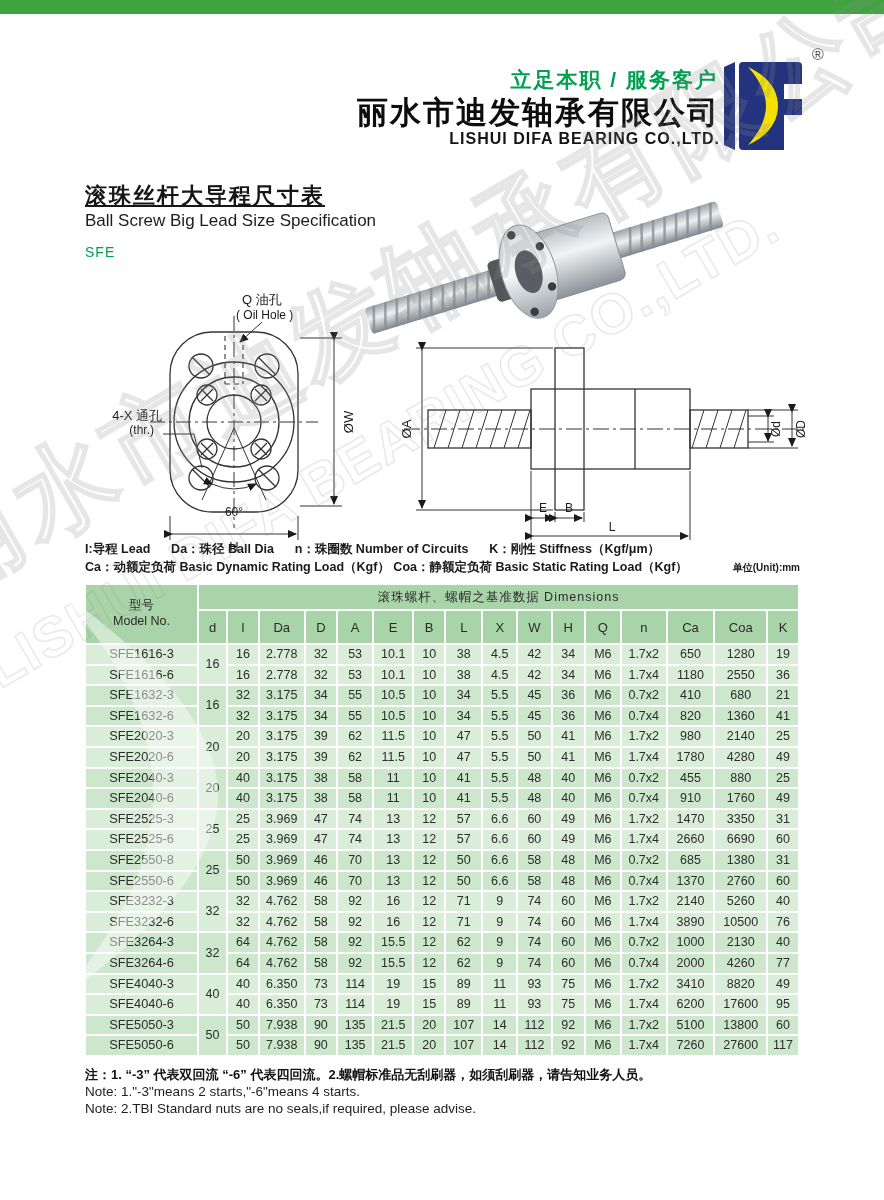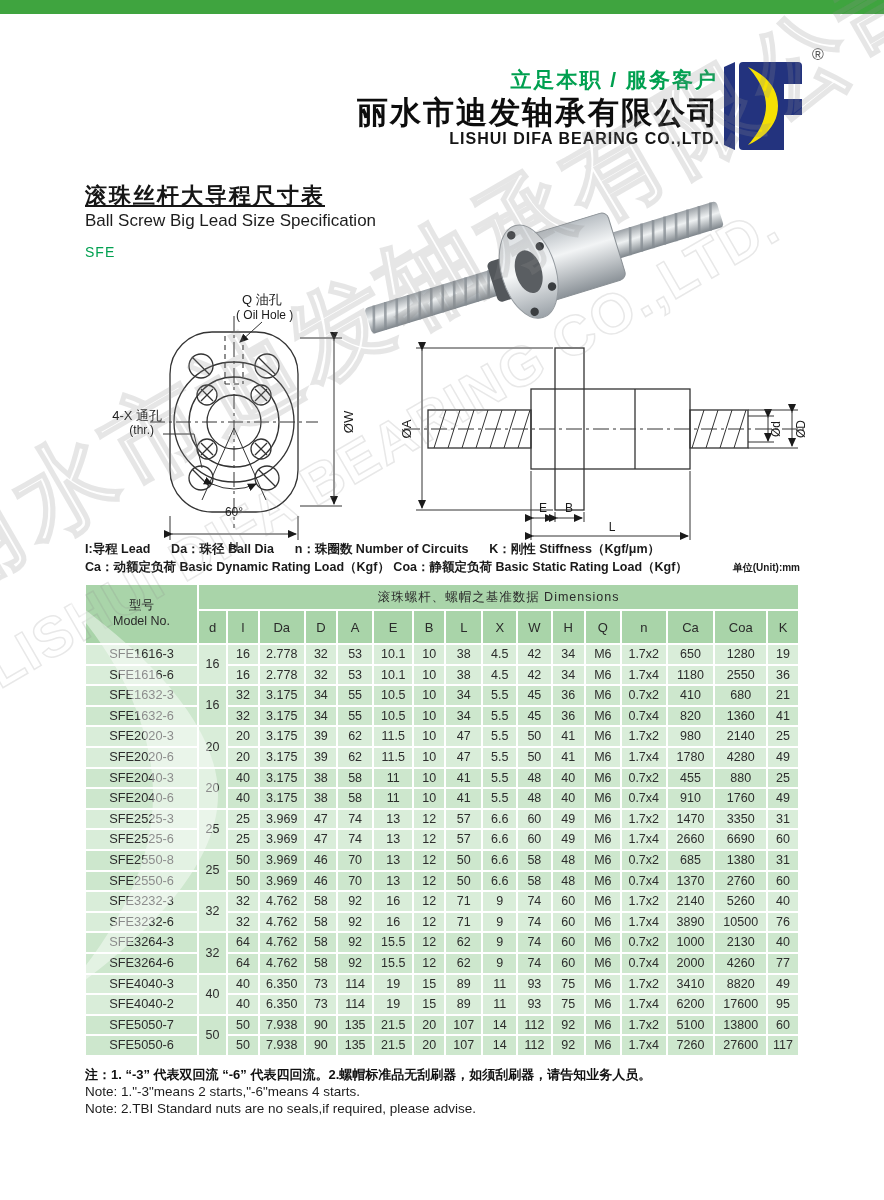--- a/index.html
+++ b/index.html
@@ -625,39 +625,39 @@
           <td>11</td>
           <td>93</td>
           <td>75</td>
           <td>M6</td>
           <td>1.7x2</td>
           <td>3410</td>
           <td>8820</td>
           <td>49</td>
         </tr>
         <tr class="light">
-          <td class="model">SFE4040-2</td>
+          <td class="model">SFE4040-6</td>
           <td>40</td>
           <td>6.350</td>
           <td>73</td>
           <td>114</td>
           <td>19</td>
           <td>15</td>
           <td>89</td>
           <td>11</td>
           <td>93</td>
           <td>75</td>
           <td>M6</td>
           <td>1.7x4</td>
           <td>6200</td>
           <td>17600</td>
           <td>95</td>
         </tr>
         <tr class="dark">
-          <td class="model">SFE5050-7</td>
+          <td class="model">SFE5050-3</td>
           <td rowspan="2">50</td>
           <td>50</td>
           <td>7.938</td>
           <td>90</td>
           <td>135</td>
           <td>21.5</td>
           <td>20</td>
           <td>107</td>
           <td>14</td>
           <td>112</td>

